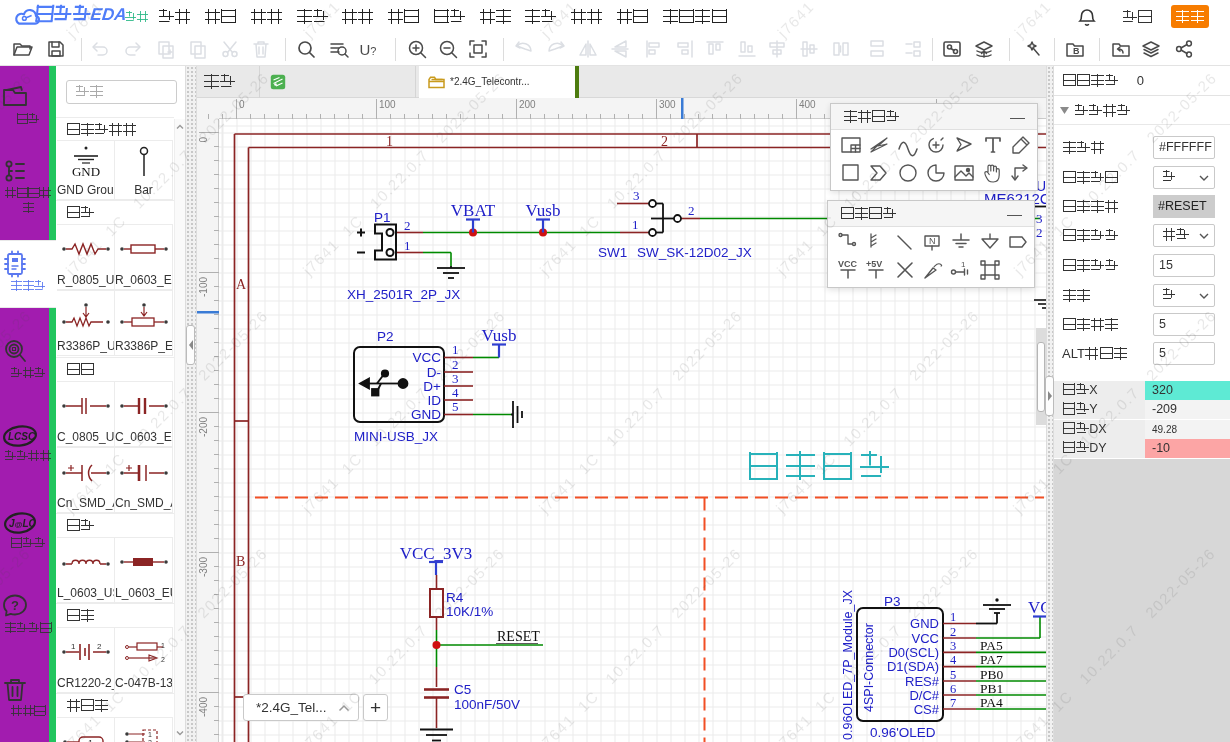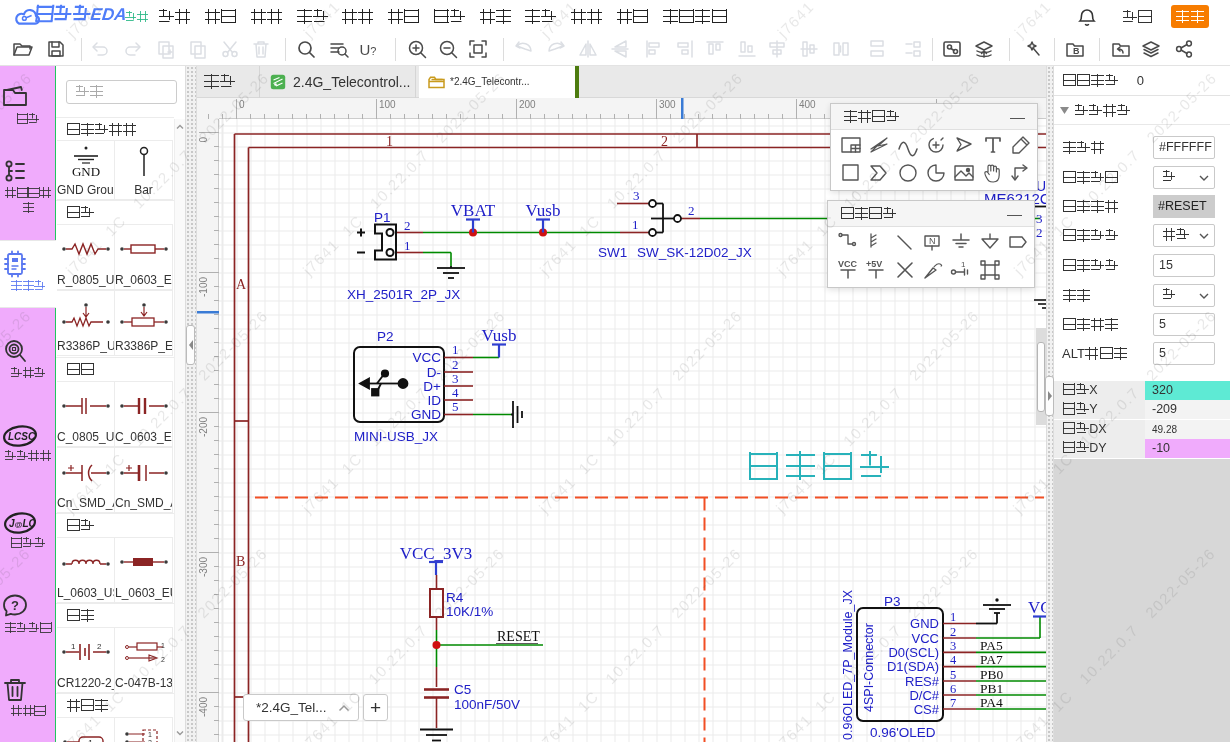--- a/index.html
+++ b/index.html
@@ -258,21 +258,21 @@
     </svg>
     <svg class="ti" style="left:1184px;top:16px" width="22" height="22" viewBox="0 0 22 22">
       <g fill="none" stroke="#4a4a4a" stroke-width="1.5" stroke-linecap="round" stroke-linejoin="round">
         <circle cx="6" cy="11" r="2.4"></circle>
         <circle cx="16" cy="5.5" r="2.4"></circle>
         <circle cx="16" cy="16.5" r="2.4"></circle>
         <path d="M8 10l6-3.5M8 12l6 3.5"></path>
       </g>
     </svg>
   </div>
-<div class="abs" style="left:0;top:66px;width:56px;height:676px;background:#f0abfc;border-right:1px solid #22c55e">
+<div class="abs" style="left:0;top:66px;width:56px;height:676px;background:#a21caf;border-right:7px solid #22c55e">
     <div class="abs" style="left:0;top:10px;width:56px;text-align:center">
       <svg width="30" height="28" viewBox="0 0 30 28" style="margin-top:7px">
         <g fill="none" stroke="#333" stroke-width="1.8" stroke-linecap="round" stroke-linejoin="round">
           <path d="M4 22V7h9l2 3h11v12z"></path>
           <path d="M7 7l14-3 .8 3"></path>
         </g>
       </svg>
       <div style="font-size:11px;color:#333;line-height:15px;margin-top:1px"><i class="cn cb"></i><i class="cn cd"></i></div>
     </div>
     <div class="abs" style="left:0;top:84px;width:56px;text-align:center">
@@ -558,21 +558,20 @@
   </svg>
 <div class="abs" style="left:197px;top:66px;width:849px;height:676px;background:#fff;overflow:hidden">
     <div class="abs" style="left:0;top:0;width:849px;height:32px;background:#e9e9e9;border-bottom:1px solid #d8d8d8">
       <div class="abs" style="left:0;top:0;width:63px;height:32px;border-right:1px solid #d5d5d5;font-size:15px;color:#333;line-height:32px;padding-left:6px"><i class="cn ca"></i><i class="cn cd"></i></div>
       <div class="abs" style="left:63px;top:0;width:156px;height:32px;border-right:1px solid #d5d5d5;font-size:14px;color:#333;line-height:32px">
         <svg style="position:absolute;left:10px;top:8px" width="16" height="16" viewBox="0 0 16 16">
           <rect x="0.8" y="0.8" width="14.4" height="14.4" rx="2.5" fill="#4cb050" stroke="none"></rect>
           <path d="M3.5 6l6-2.5M3.5 9.5L12.5 5M6 12l6.5-3" stroke="#fff" stroke-width="1.1" fill="none"></path>
           <circle cx="5.5" cy="10.5" r="1.3" fill="#fff"></circle>
         </svg>
-        <span style="position:absolute;left:33px">2.4G_Telecontrol...</span>
       </div>
       <div class="abs" style="left:222px;top:0;width:160px;height:33px;background:#fff;border-right:4px solid #4d7c0f;font-size:10px;color:#333;line-height:32px">
         <svg style="position:absolute;left:9px;top:9px" width="17" height="14" viewBox="0 0 17 14">
           <g stroke="#c99b1e" stroke-width="1.5" fill="none">
             <path d="M1 12.5v-8l1.5-2.2h4l1.3 2.2H16v8z"></path>
             <path d="M1 6.6h15M3.5 4.4h11"></path>
           </g>
         </svg>
         <span style="position:absolute;left:31px">*2.4G_Telecontr...</span>
       </div>
@@ -1043,21 +1042,21 @@
     <div class="abs" style="left:0;top:315px;width:91px;height:19px;background:#ededed;line-height:19px;font-size:12.5px"><span style="margin-left:8px"><i class="cn cb"></i><i class="cn cd"></i>X</span></div>
     <div class="abs" style="left:91px;top:315px;width:85px;height:19px;background:#5eead4;line-height:19px;font-size:12.5px;padding-left:7px">320</div>
     <div class="abs" style="left:0;top:334.3px;width:176px;height:19px;background:#ededed;border-bottom:1px solid #fff"></div>
     <div class="abs" style="left:0;top:334.3px;width:91px;height:19px;background:#ededed;line-height:19px;font-size:12.5px"><span style="margin-left:8px"><i class="cn cb"></i><i class="cn cd"></i>Y</span></div>
     <div class="abs" style="left:91px;top:334.3px;width:85px;height:19px;background:#f3f3f3;line-height:19px;font-size:12.5px;padding-left:7px">-209</div>
     <div class="abs" style="left:0;top:353.6px;width:176px;height:19px;background:#ededed;border-bottom:1px solid #fff"></div>
     <div class="abs" style="left:0;top:353.6px;width:91px;height:19px;background:#ededed;line-height:19px;font-size:12.5px"><span style="margin-left:8px"><i class="cn cb"></i><i class="cn cd"></i>DX</span></div>
     <div class="abs" style="left:91px;top:353.6px;width:85px;height:19px;background:#f3f3f3;line-height:19px;font-size:10px;padding-left:7px">49.28</div>
     <div class="abs" style="left:0;top:372.90000000000003px;width:176px;height:19px;background:#ededed;border-bottom:1px solid #fff"></div>
     <div class="abs" style="left:0;top:372.90000000000003px;width:91px;height:19px;background:#ededed;line-height:19px;font-size:12.5px"><span style="margin-left:8px"><i class="cn cb"></i><i class="cn cd"></i>DY</span></div>
-    <div class="abs" style="left:91px;top:372.90000000000003px;width:85px;height:19px;background:#f0abfc;line-height:19px;font-size:12.5px;padding-left:7px">-10</div>
+    <div class="abs" style="left:91px;top:372.90000000000003px;width:85px;height:19px;background:#fca5a5;line-height:19px;font-size:12.5px;padding-left:7px">-10</div>
     <div class="abs" style="left:0;top:393px;width:176px;height:283px;background:#d7d7d7"></div>
   </div>
 <div class="abs" style="left:0;top:0;width:1230px;height:742px;overflow:hidden;pointer-events:none;z-index:50">
     <div class="abs" style="left:-650px;top:742px;width:1500px;transform:rotate(-45deg);transform-origin:0 0;font-size:15px;letter-spacing:1.5px;color:rgba(80,80,80,0.13);white-space:nowrap">j7641&nbsp;&nbsp;1C&nbsp;&nbsp;&nbsp;10.22.0.7&nbsp;&nbsp;&nbsp;2022-05-26&nbsp;&nbsp;&nbsp;&nbsp;&nbsp;&nbsp;&nbsp;&nbsp;&nbsp;&nbsp;j7641&nbsp;&nbsp;1C&nbsp;&nbsp;&nbsp;10.22.0.7&nbsp;&nbsp;&nbsp;2022-05-26&nbsp;&nbsp;&nbsp;&nbsp;&nbsp;&nbsp;&nbsp;&nbsp;&nbsp;&nbsp;j7641&nbsp;&nbsp;1C&nbsp;&nbsp;&nbsp;10.22.0.7&nbsp;&nbsp;&nbsp;2022-05-26&nbsp;&nbsp;&nbsp;&nbsp;&nbsp;&nbsp;&nbsp;&nbsp;&nbsp;&nbsp;j7641&nbsp;&nbsp;1C&nbsp;&nbsp;&nbsp;10.22.0.7&nbsp;&nbsp;&nbsp;2022-05-26&nbsp;&nbsp;&nbsp;&nbsp;&nbsp;&nbsp;&nbsp;&nbsp;&nbsp;&nbsp;</div>
     <div class="abs" style="left:-413px;top:742px;width:1500px;transform:rotate(-45deg);transform-origin:0 0;font-size:15px;letter-spacing:1.5px;color:rgba(80,80,80,0.13);white-space:nowrap">j7641&nbsp;&nbsp;1C&nbsp;&nbsp;&nbsp;10.22.0.7&nbsp;&nbsp;&nbsp;2022-05-26&nbsp;&nbsp;&nbsp;&nbsp;&nbsp;&nbsp;&nbsp;&nbsp;&nbsp;&nbsp;j7641&nbsp;&nbsp;1C&nbsp;&nbsp;&nbsp;10.22.0.7&nbsp;&nbsp;&nbsp;2022-05-26&nbsp;&nbsp;&nbsp;&nbsp;&nbsp;&nbsp;&nbsp;&nbsp;&nbsp;&nbsp;j7641&nbsp;&nbsp;1C&nbsp;&nbsp;&nbsp;10.22.0.7&nbsp;&nbsp;&nbsp;2022-05-26&nbsp;&nbsp;&nbsp;&nbsp;&nbsp;&nbsp;&nbsp;&nbsp;&nbsp;&nbsp;j7641&nbsp;&nbsp;1C&nbsp;&nbsp;&nbsp;10.22.0.7&nbsp;&nbsp;&nbsp;2022-05-26&nbsp;&nbsp;&nbsp;&nbsp;&nbsp;&nbsp;&nbsp;&nbsp;&nbsp;&nbsp;</div>
     <div class="abs" style="left:-176px;top:742px;width:1500px;transform:rotate(-45deg);transform-origin:0 0;font-size:15px;letter-spacing:1.5px;color:rgba(80,80,80,0.13);white-space:nowrap">j7641&nbsp;&nbsp;1C&nbsp;&nbsp;&nbsp;10.22.0.7&nbsp;&nbsp;&nbsp;2022-05-26&nbsp;&nbsp;&nbsp;&nbsp;&nbsp;&nbsp;&nbsp;&nbsp;&nbsp;&nbsp;j7641&nbsp;&nbsp;1C&nbsp;&nbsp;&nbsp;10.22.0.7&nbsp;&nbsp;&nbsp;2022-05-26&nbsp;&nbsp;&nbsp;&nbsp;&nbsp;&nbsp;&nbsp;&nbsp;&nbsp;&nbsp;j7641&nbsp;&nbsp;1C&nbsp;&nbsp;&nbsp;10.22.0.7&nbsp;&nbsp;&nbsp;2022-05-26&nbsp;&nbsp;&nbsp;&nbsp;&nbsp;&nbsp;&nbsp;&nbsp;&nbsp;&nbsp;j7641&nbsp;&nbsp;1C&nbsp;&nbsp;&nbsp;10.22.0.7&nbsp;&nbsp;&nbsp;2022-05-26&nbsp;&nbsp;&nbsp;&nbsp;&nbsp;&nbsp;&nbsp;&nbsp;&nbsp;&nbsp;</div>
     <div class="abs" style="left:61px;top:742px;width:1500px;transform:rotate(-45deg);transform-origin:0 0;font-size:15px;letter-spacing:1.5px;color:rgba(80,80,80,0.13);white-space:nowrap">j7641&nbsp;&nbsp;1C&nbsp;&nbsp;&nbsp;10.22.0.7&nbsp;&nbsp;&nbsp;2022-05-26&nbsp;&nbsp;&nbsp;&nbsp;&nbsp;&nbsp;&nbsp;&nbsp;&nbsp;&nbsp;j7641&nbsp;&nbsp;1C&nbsp;&nbsp;&nbsp;10.22.0.7&nbsp;&nbsp;&nbsp;2022-05-26&nbsp;&nbsp;&nbsp;&nbsp;&nbsp;&nbsp;&nbsp;&nbsp;&nbsp;&nbsp;j7641&nbsp;&nbsp;1C&nbsp;&nbsp;&nbsp;10.22.0.7&nbsp;&nbsp;&nbsp;2022-05-26&nbsp;&nbsp;&nbsp;&nbsp;&nbsp;&nbsp;&nbsp;&nbsp;&nbsp;&nbsp;j7641&nbsp;&nbsp;1C&nbsp;&nbsp;&nbsp;10.22.0.7&nbsp;&nbsp;&nbsp;2022-05-26&nbsp;&nbsp;&nbsp;&nbsp;&nbsp;&nbsp;&nbsp;&nbsp;&nbsp;&nbsp;</div>
     <div class="abs" style="left:298px;top:742px;width:1500px;transform:rotate(-45deg);transform-origin:0 0;font-size:15px;letter-spacing:1.5px;color:rgba(80,80,80,0.13);white-space:nowrap">j7641&nbsp;&nbsp;1C&nbsp;&nbsp;&nbsp;10.22.0.7&nbsp;&nbsp;&nbsp;2022-05-26&nbsp;&nbsp;&nbsp;&nbsp;&nbsp;&nbsp;&nbsp;&nbsp;&nbsp;&nbsp;j7641&nbsp;&nbsp;1C&nbsp;&nbsp;&nbsp;10.22.0.7&nbsp;&nbsp;&nbsp;2022-05-26&nbsp;&nbsp;&nbsp;&nbsp;&nbsp;&nbsp;&nbsp;&nbsp;&nbsp;&nbsp;j7641&nbsp;&nbsp;1C&nbsp;&nbsp;&nbsp;10.22.0.7&nbsp;&nbsp;&nbsp;2022-05-26&nbsp;&nbsp;&nbsp;&nbsp;&nbsp;&nbsp;&nbsp;&nbsp;&nbsp;&nbsp;j7641&nbsp;&nbsp;1C&nbsp;&nbsp;&nbsp;10.22.0.7&nbsp;&nbsp;&nbsp;2022-05-26&nbsp;&nbsp;&nbsp;&nbsp;&nbsp;&nbsp;&nbsp;&nbsp;&nbsp;&nbsp;</div>
     <div class="abs" style="left:535px;top:742px;width:1500px;transform:rotate(-45deg);transform-origin:0 0;font-size:15px;letter-spacing:1.5px;color:rgba(80,80,80,0.13);white-space:nowrap">j7641&nbsp;&nbsp;1C&nbsp;&nbsp;&nbsp;10.22.0.7&nbsp;&nbsp;&nbsp;2022-05-26&nbsp;&nbsp;&nbsp;&nbsp;&nbsp;&nbsp;&nbsp;&nbsp;&nbsp;&nbsp;j7641&nbsp;&nbsp;1C&nbsp;&nbsp;&nbsp;10.22.0.7&nbsp;&nbsp;&nbsp;2022-05-26&nbsp;&nbsp;&nbsp;&nbsp;&nbsp;&nbsp;&nbsp;&nbsp;&nbsp;&nbsp;j7641&nbsp;&nbsp;1C&nbsp;&nbsp;&nbsp;10.22.0.7&nbsp;&nbsp;&nbsp;2022-05-26&nbsp;&nbsp;&nbsp;&nbsp;&nbsp;&nbsp;&nbsp;&nbsp;&nbsp;&nbsp;j7641&nbsp;&nbsp;1C&nbsp;&nbsp;&nbsp;10.22.0.7&nbsp;&nbsp;&nbsp;2022-05-26&nbsp;&nbsp;&nbsp;&nbsp;&nbsp;&nbsp;&nbsp;&nbsp;&nbsp;&nbsp;</div>
     <div class="abs" style="left:772px;top:742px;width:1500px;transform:rotate(-45deg);transform-origin:0 0;font-size:15px;letter-spacing:1.5px;color:rgba(80,80,80,0.13);white-space:nowrap">j7641&nbsp;&nbsp;1C&nbsp;&nbsp;&nbsp;10.22.0.7&nbsp;&nbsp;&nbsp;2022-05-26&nbsp;&nbsp;&nbsp;&nbsp;&nbsp;&nbsp;&nbsp;&nbsp;&nbsp;&nbsp;j7641&nbsp;&nbsp;1C&nbsp;&nbsp;&nbsp;10.22.0.7&nbsp;&nbsp;&nbsp;2022-05-26&nbsp;&nbsp;&nbsp;&nbsp;&nbsp;&nbsp;&nbsp;&nbsp;&nbsp;&nbsp;j7641&nbsp;&nbsp;1C&nbsp;&nbsp;&nbsp;10.22.0.7&nbsp;&nbsp;&nbsp;2022-05-26&nbsp;&nbsp;&nbsp;&nbsp;&nbsp;&nbsp;&nbsp;&nbsp;&nbsp;&nbsp;j7641&nbsp;&nbsp;1C&nbsp;&nbsp;&nbsp;10.22.0.7&nbsp;&nbsp;&nbsp;2022-05-26&nbsp;&nbsp;&nbsp;&nbsp;&nbsp;&nbsp;&nbsp;&nbsp;&nbsp;&nbsp;</div>

